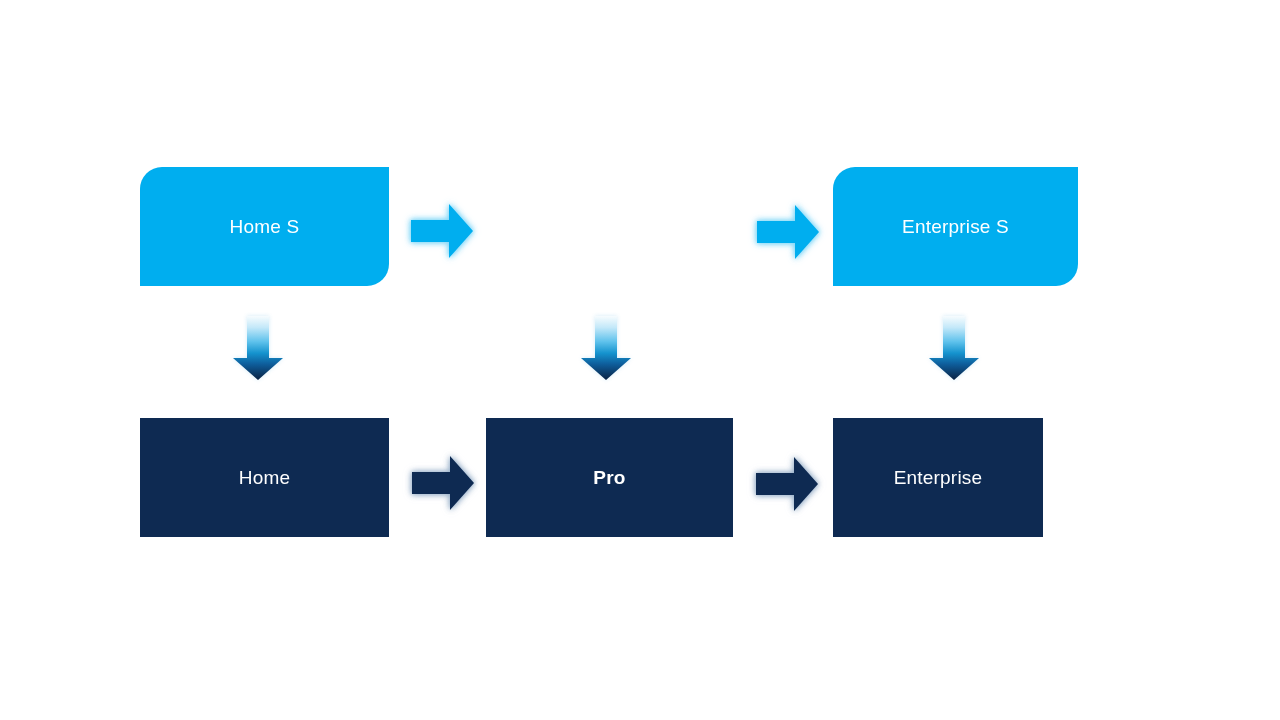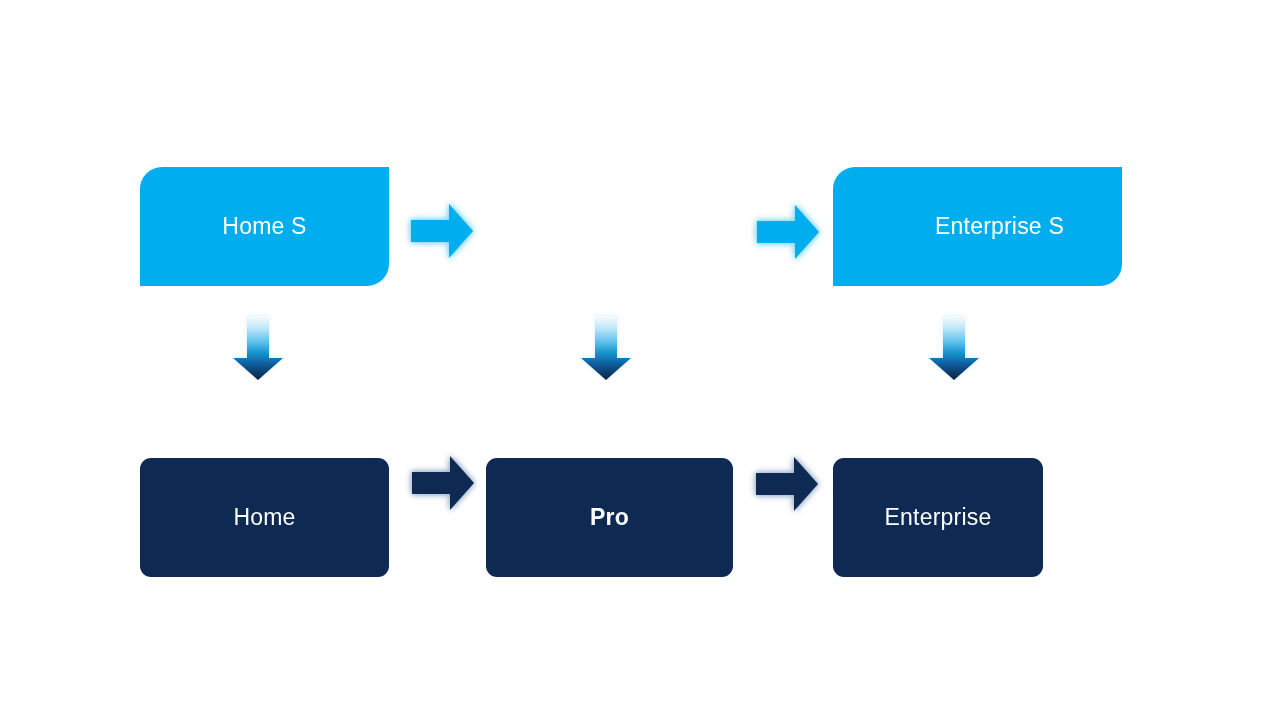--- a/index.html
+++ b/index.html
@@ -15,37 +15,36 @@
     position: relative;
     width: 1280px;
     height: 720px;
   }
   .box {
     position: absolute;
     display: flex;
     align-items: center;
     justify-content: center;
     color: var(--text-white, #FFFFFF);
-    font-size: 23px;
+    font-size: 19px;
     letter-spacing: 0.2px;
     text-align: center;
   }
   .box.light {
     background: var(--light-blue, #00AEEF);
     border-radius: 22px 0 22px 0;
   }
   .box.dark {
     background: var(--dark-navy, #0E2A52);
-    border-radius: 11px;
-    margin-top: 40px;
+    border-radius: 0;
   }
   
   .pos-t1 { left: 140px; top: 167px; width: 249px; height: 119px; }
   .pos-t2 { left: 486px; top: 167px; width: 247px; height: 119px; }
-  .pos-t3 { left: 833px; top: 167px; width: 245px; height: 119px; padding-left: 44px; }
+  .pos-t3 { left: 833px; top: 167px; width: 245px; height: 119px; }
   
   .pos-b1 { left: 140px; top: 418px; width: 249px; height: 119px; }
   .pos-b2 { left: 486px; top: 418px; width: 247px; height: 119px; font-weight: bold; }
   .pos-b3 { left: 833px; top: 418px; width: 210px; height: 119px; }
 
   .arrow-right {
     position: absolute;
     width: 62px;
     height: 54px;
   }

